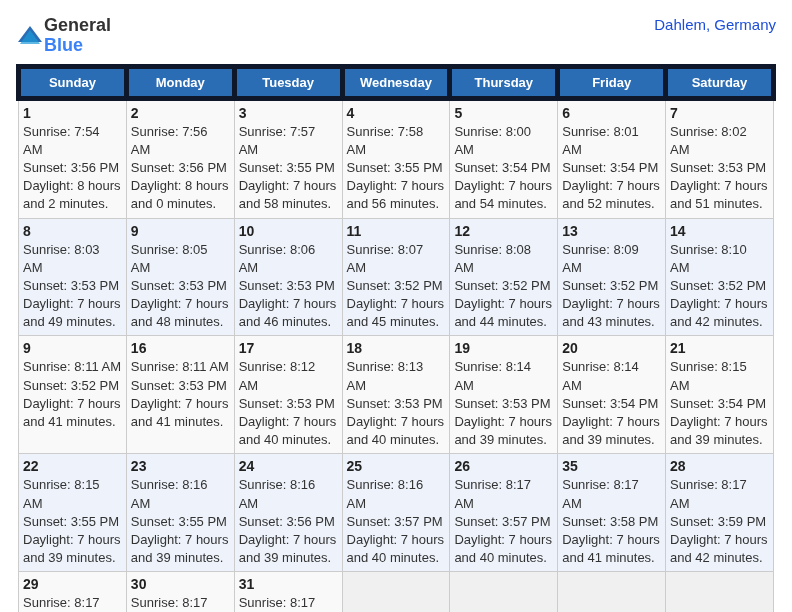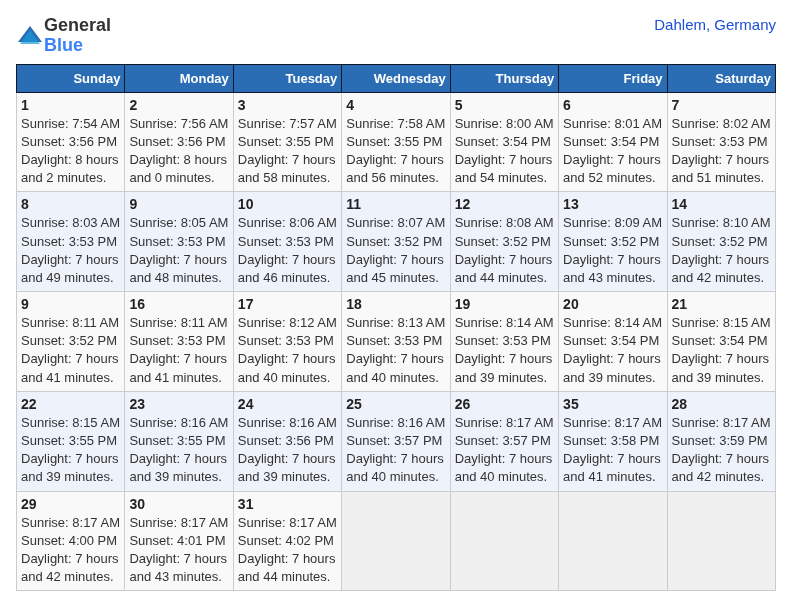--- a/index.html
+++ b/index.html
@@ -45,24 +45,24 @@
     }
     table {
       width: 100%;
       border-collapse: collapse;
       font-size: 11px;
     }
     thead th {
       background: #2a6db5;
       color: #fff;
       padding: 6px 4px;
-      text-align: right;
+      text-align: center;
       font-size: 13px;
       font-weight: bold;
-      border: 1px solid #0f172a;
+      border: 5px solid #0f172a;
     }
     tbody td {
       border: 1px solid #ccc;
       vertical-align: top;
       padding: 4px;
       width: 14.28%;
       min-height: 80px;
       height: 80px;
     }
     tbody tr:nth-child(odd) td {

